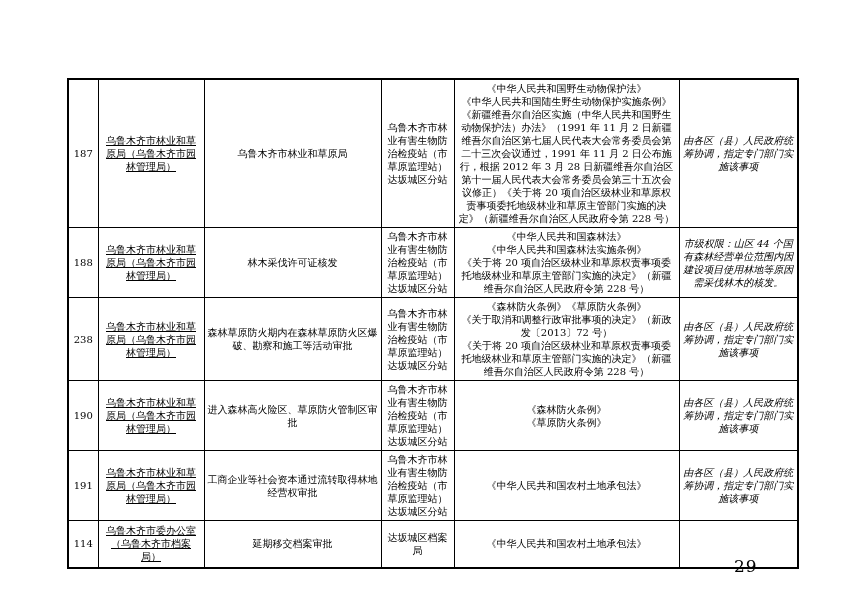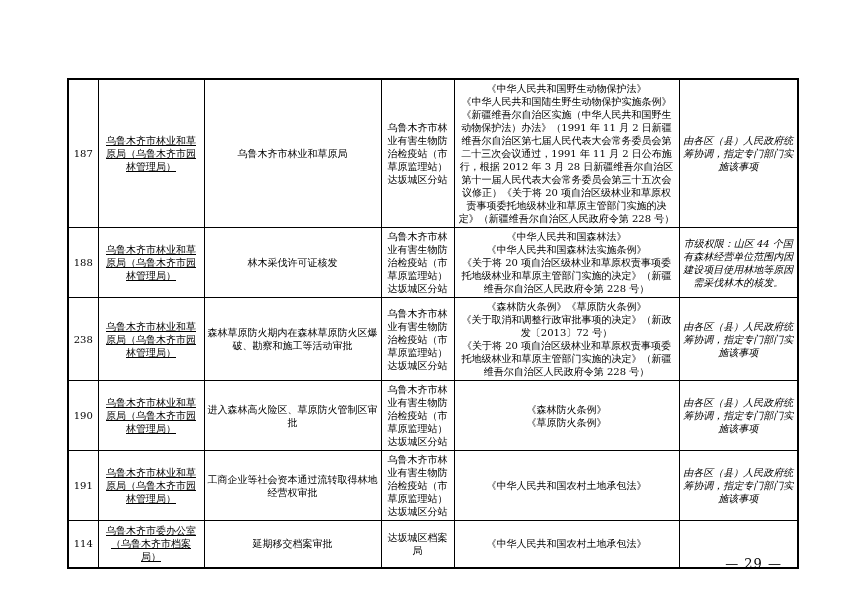--- a/index.html
+++ b/index.html
@@ -49,21 +49,21 @@
   tbody tr:nth-child(1) { height: 130px; }
   tbody tr:nth-child(2) { height: 65px; }
   tbody tr:nth-child(3) { height: 79px; }
   tbody tr:nth-child(4) { height: 63px; }
   tbody tr:nth-child(5) { height: 65px; }
   tbody tr:nth-child(6) { height: 47px; }
   .page-footer {
     position: absolute;
     top: 556px;
     right: 82px;
-    font-size: 13px;
+    font-size: 17px;
     letter-spacing: 1px;
     color: #000;
   }
 </style>
 </head>
 <body>
 
 <div class="page">
 
   <table class="approval-table">

